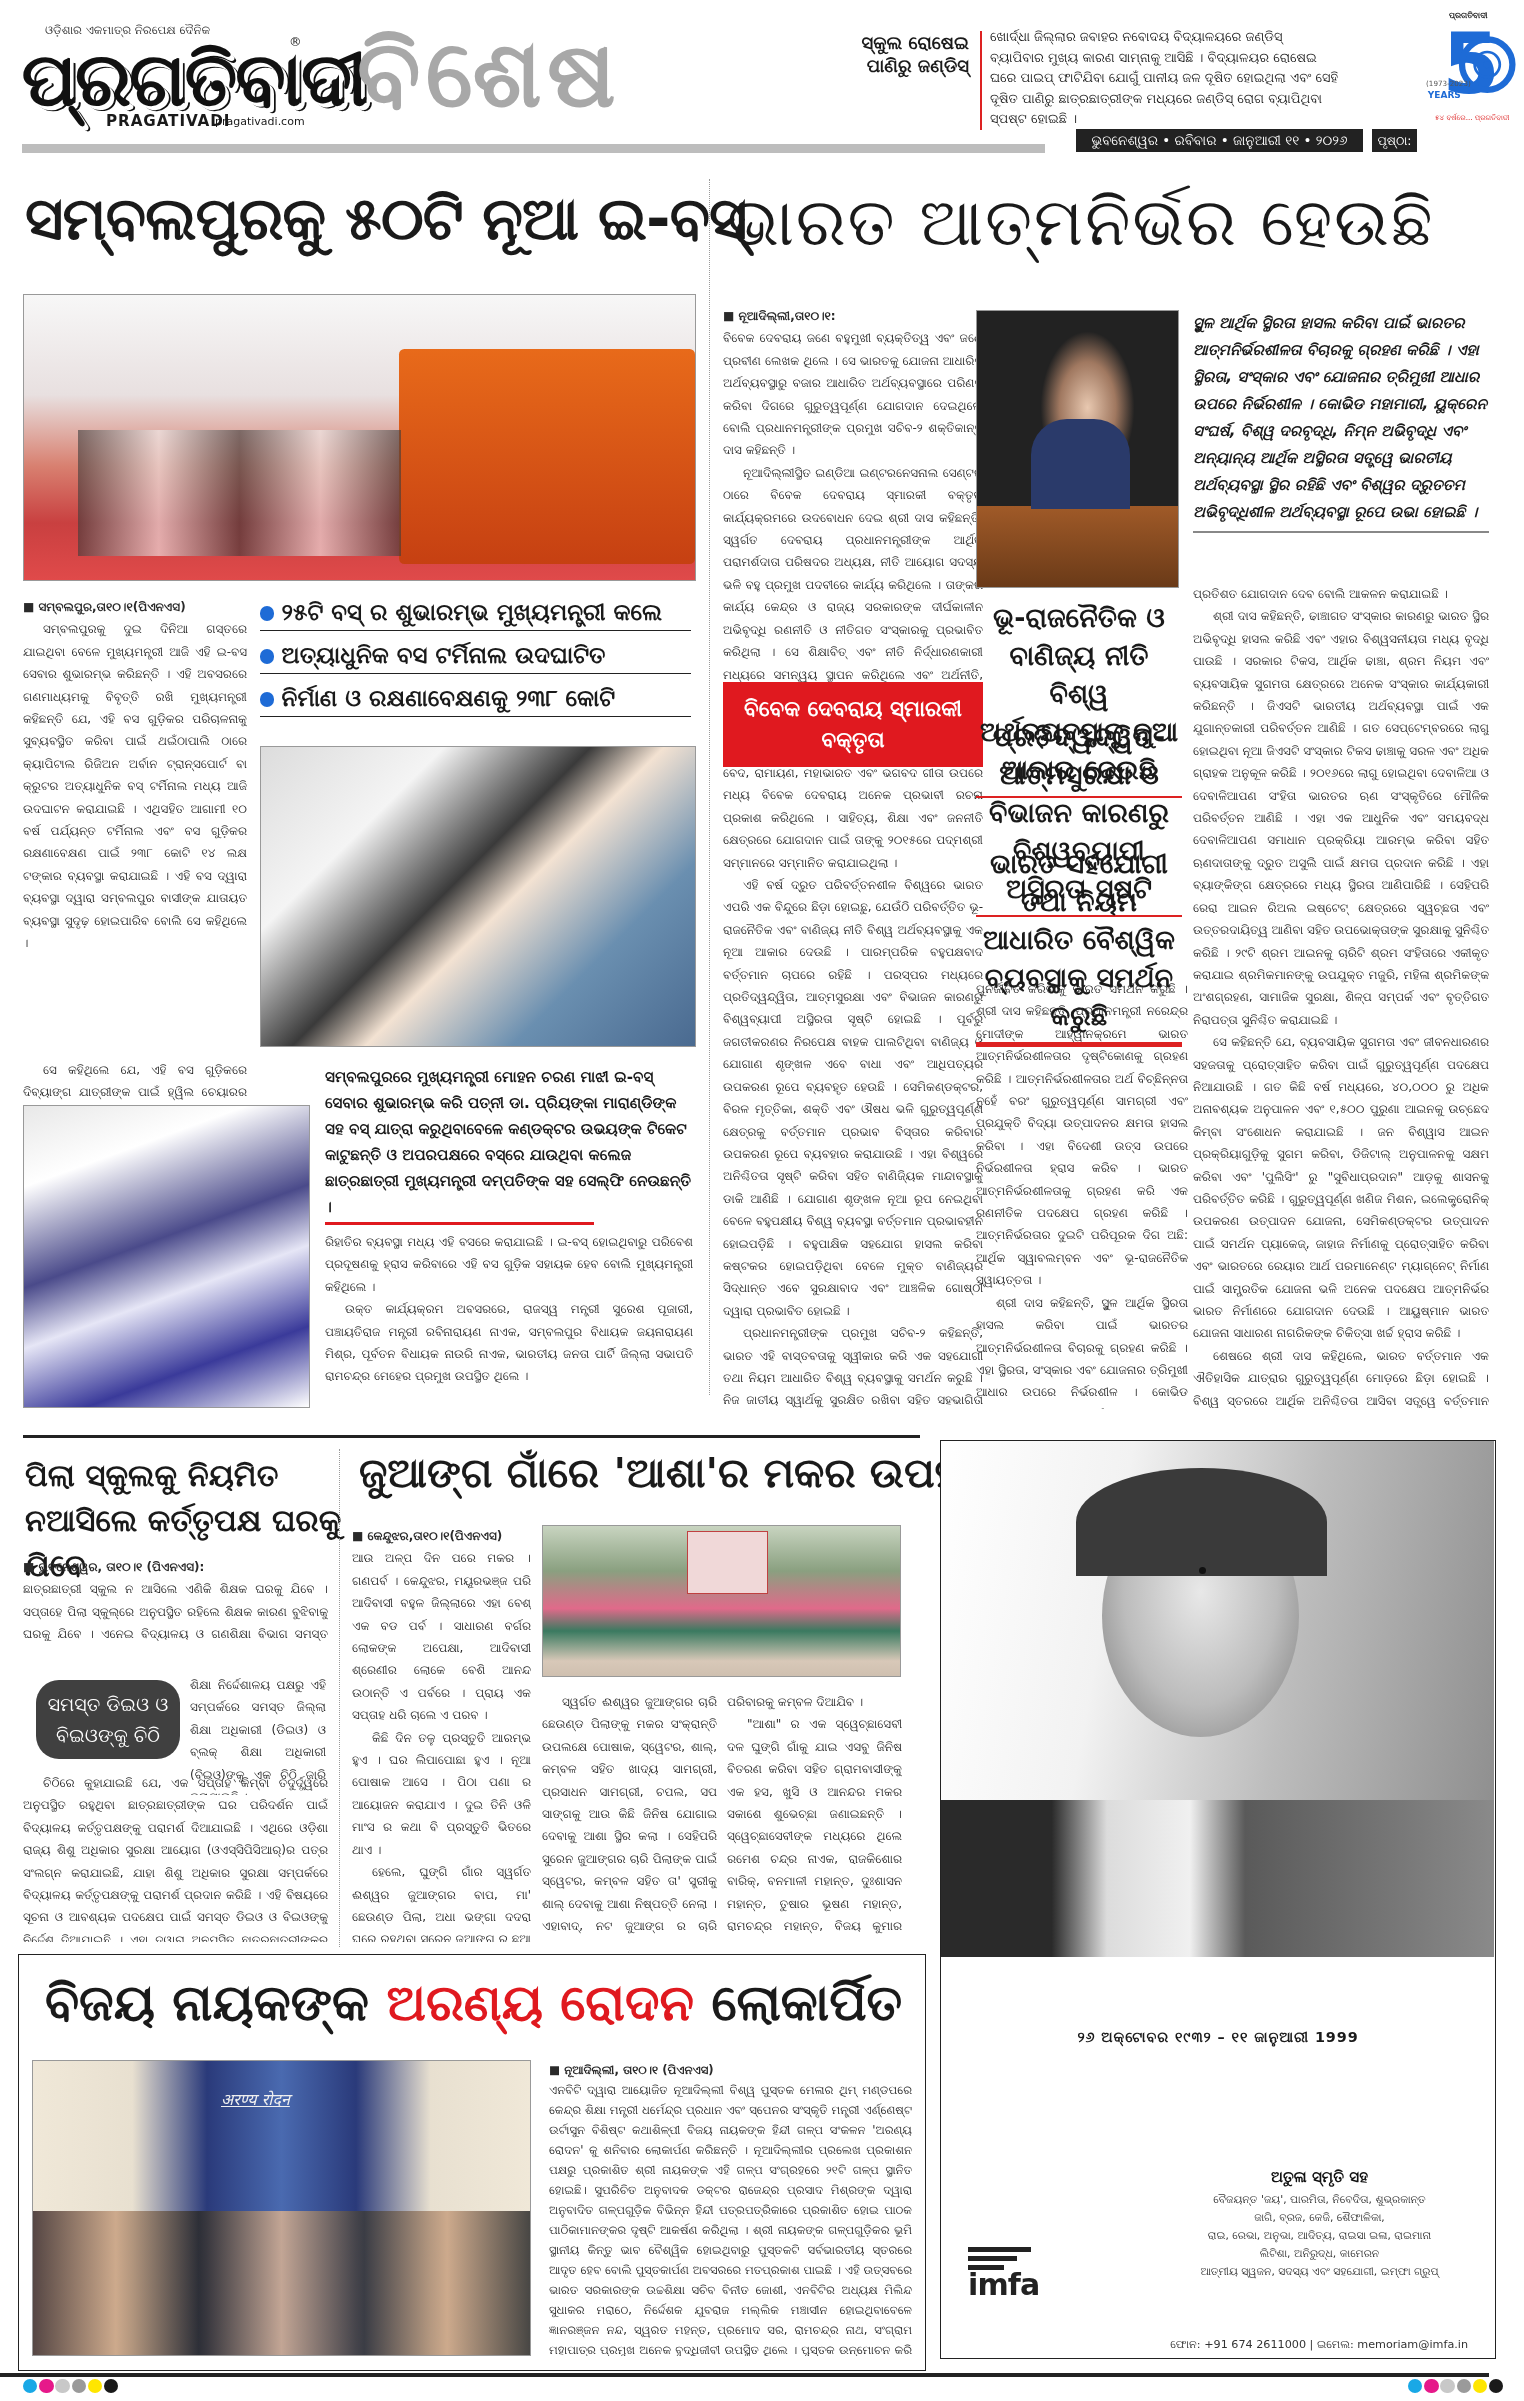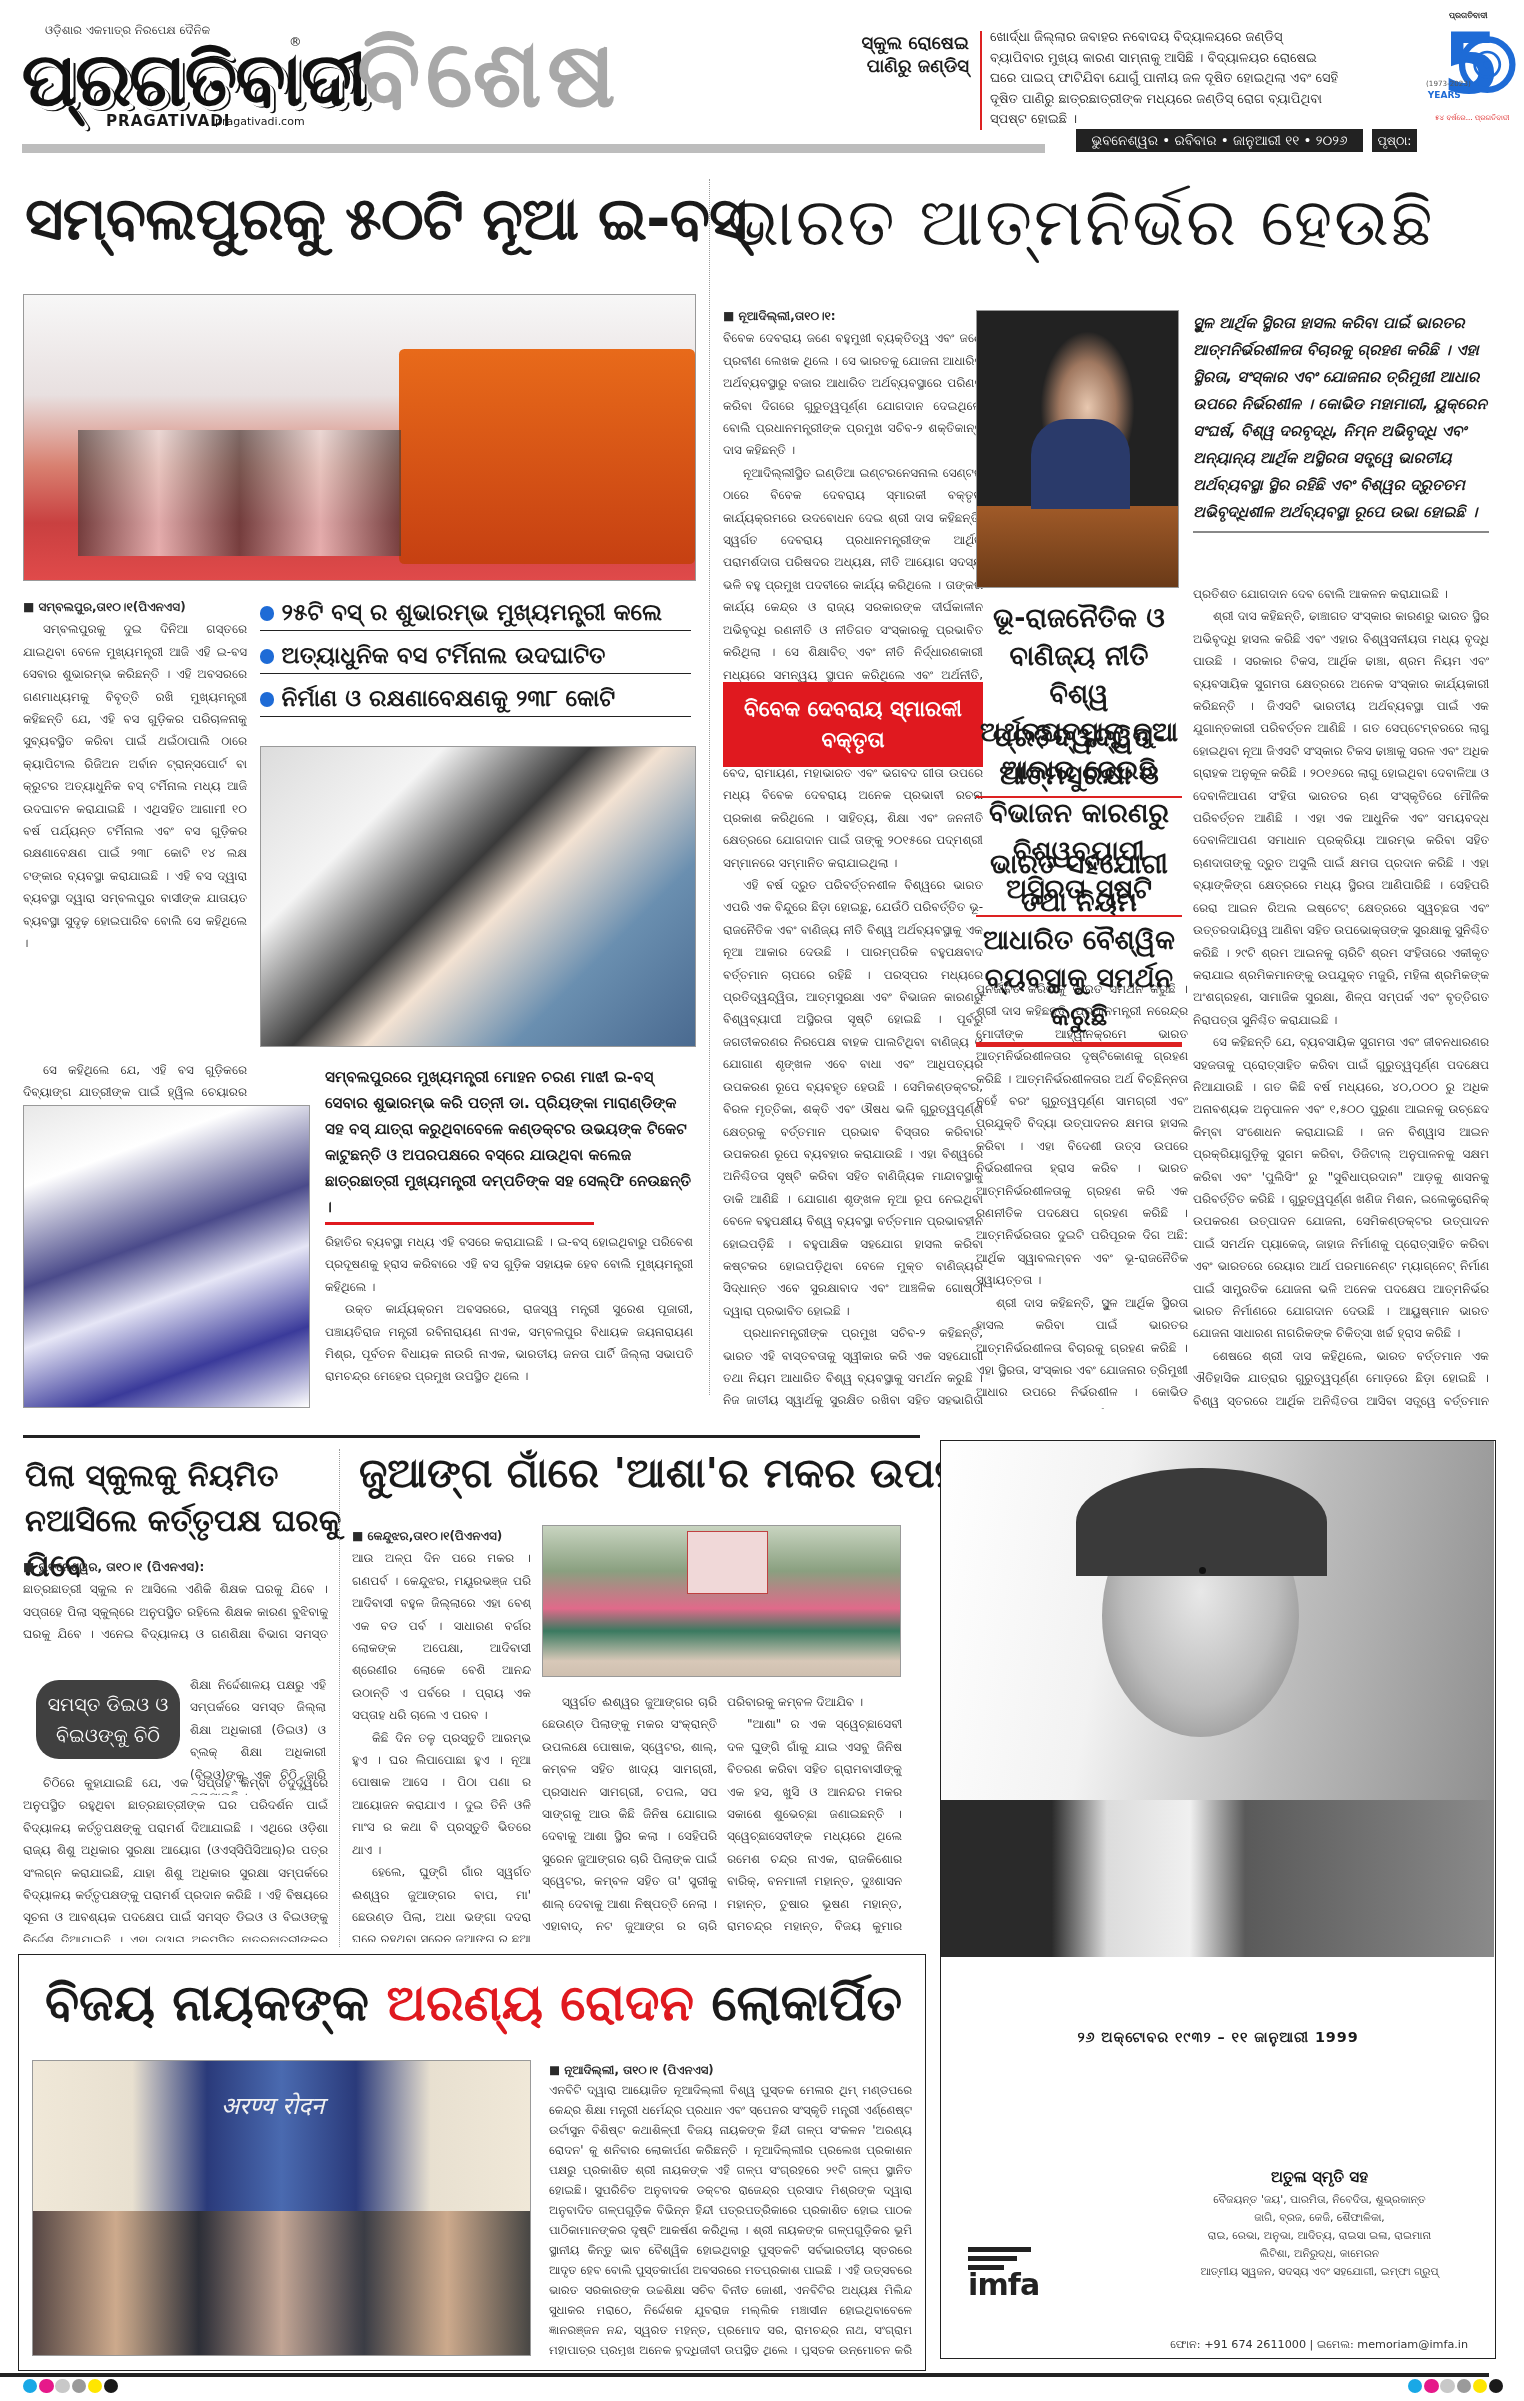--- a/index.html
+++ b/index.html
@@ -203,21 +203,21 @@
 </div>
 
 <div class="abs" style="left:18px; top:1954px; width:908px; height:417px; border:1.8px solid #222;"></div>
 <div class="abs hl5">
   <span>ବିଜୟ ନାୟକଙ୍କ</span>
   <span class="red">ଅରଣ୍ୟ ରୋଦନ</span>
   <span>ଲୋକାର୍ପିତ</span>
 </div>
 
 <div class="abs photo" style="left:32px; top:2060px; width:499px; height:296px; background: linear-gradient(90deg,#f0e8d8 0%,#e8e0d0 20%,#2a3a7a 35%,#4a6ab0 50%,#2a3a7a 65%,#e8e0d0 80%,#f0e8d8 100%);">
-  <div style="position:absolute;left:188px;top:27px;font-size:24px;color:#f0f0f0;font-style:italic;">अरण्य रोदन</div>
+  <div style="position:absolute;left:188px;top:27px;font-size:16px;color:#f0f0f0;font-style:italic;text-decoration:underline;">अरण्य रोदन</div>
   <div style="position:absolute;left:0;bottom:0;width:100%;height:144px;background:linear-gradient(90deg,#3a2a2a,#c8a080,#2a2a2a,#d8b090,#3a3a3a,#c8a080,#2a2a2a);opacity:.85;"></div>
 </div>
 
 <div class="abs body-text" style="left:549px; top:2060px; width:363px; height:296px; font-size:11.7px; line-height:20px;">
   <p class="first"><span class="dateline">ନୂଆଦିଲ୍ଲୀ, ତା୧୦।୧ (ପିଏନଏସ)</span></p>
   <p class="first">ଏନବିଟି ଦ୍ୱାରା ଆୟୋଜିତ ନୂଆଦିଲ୍ଲୀ ବିଶ୍ୱ ପୁସ୍ତକ ମେଳାର ଥିମ୍ ମଣ୍ଡପରେ କେନ୍ଦ୍ର ଶିକ୍ଷା ମନ୍ତ୍ରୀ ଧର୍ମେନ୍ଦ୍ର ପ୍ରଧାନ ଏବଂ ସ୍ପେନର ସଂସ୍କୃତି ମନ୍ତ୍ରୀ ଏର୍ଣ୍ଣେଷ୍ଟ ଉର୍ଟାସୁନ ବିଶିଷ୍ଟ କଥାଶିଳ୍ପୀ ବିଜୟ ନାୟକଙ୍କ ହିନ୍ଦୀ ଗଳ୍ପ ସଂକଳନ 'ଅରଣ୍ୟ ରୋଦନ' କୁ ଶନିବାର ଲୋକାର୍ପଣ କରିଛନ୍ତି । ନୂଆଦିଲ୍ଲୀର ପ୍ରଲେଖ ପ୍ରକାଶନ ପକ୍ଷରୁ ପ୍ରକାଶିତ ଶ୍ରୀ ନାୟକଙ୍କ ଏହି ଗଳ୍ପ ସଂଗ୍ରହରେ ୨୧ଟି ଗଳ୍ପ ସ୍ଥାନିତ ହୋଇଛି। ସୁପରିଚିତ ଅନୁବାଦକ ଡକ୍ଟର ରାଜେନ୍ଦ୍ର ପ୍ରସାଦ ମିଶ୍ରଙ୍କ ଦ୍ୱାରା ଅନୁବାଦିତ ଗଳ୍ପଗୁଡ଼ିକ ବିଭିନ୍ନ ହିନ୍ଦୀ ପତ୍ରପତ୍ରିକାରେ ପ୍ରକାଶିତ ହୋଇ ପାଠକ ପାଠିକାମାନଙ୍କର ଦୃଷ୍ଟି ଆକର୍ଷଣ କରିଥିଲା । ଶ୍ରୀ ନାୟକଙ୍କ ଗଳ୍ପଗୁଡ଼ିକର ଭୂମି ସ୍ଥାନୀୟ କିନ୍ତୁ ଭାବ ବୈଶ୍ୱିକ ହୋଇଥିବାରୁ ପୁସ୍ତକଟି ସର୍ବଭାରତୀୟ ସ୍ତରରେ ଆଦୃତ ହେବ ବୋଲି ପୁସ୍ତକାର୍ପଣ ଅବସରରେ ମତପ୍ରକାଶ ପାଇଛି । ଏହି ଉତ୍ସବରେ ଭାରତ ସରକାରଙ୍କ ଉଚ୍ଚଶିକ୍ଷା ସଚିବ ବିନୀତ ଜୋଶୀ, ଏନବିଟିର ଅଧ୍ୟକ୍ଷ ମିଲିନ୍ଦ ସୁଧାକର ମରାଠେ, ନିର୍ଦ୍ଦେଶକ ଯୁବରାଜ ମଲ୍ଲିକ ମଞ୍ଚାସୀନ ହୋଇଥିବାବେଳେ ଜ୍ଞାନରଞ୍ଜନ ନନ୍ଦ, ସ୍ୱରତ ମହନ୍ତ, ପ୍ରମୋଦ ସର, ରାମଚନ୍ଦ୍ର ନାଥ, ସଂଗ୍ରାମ ମହାପାତ୍ର ପ୍ରମୁଖ ଅନେକ ବୁଦ୍ଧିଜୀବୀ ଉପସ୍ଥିତ ଥିଲେ । ପୁସ୍ତକ ଉନ୍ମୋଚନ କରି ଶ୍ରୀ ପ୍ରଧାନ ଓ ଅନ୍ୟମାନେ ଲେଖକଙ୍କୁ ଶୁଭେଚ୍ଛା ଜଣାଇଛନ୍ତି ।</p>
 </div>
 
 <div class="abs memorial">
   <div class="mem-photo">

